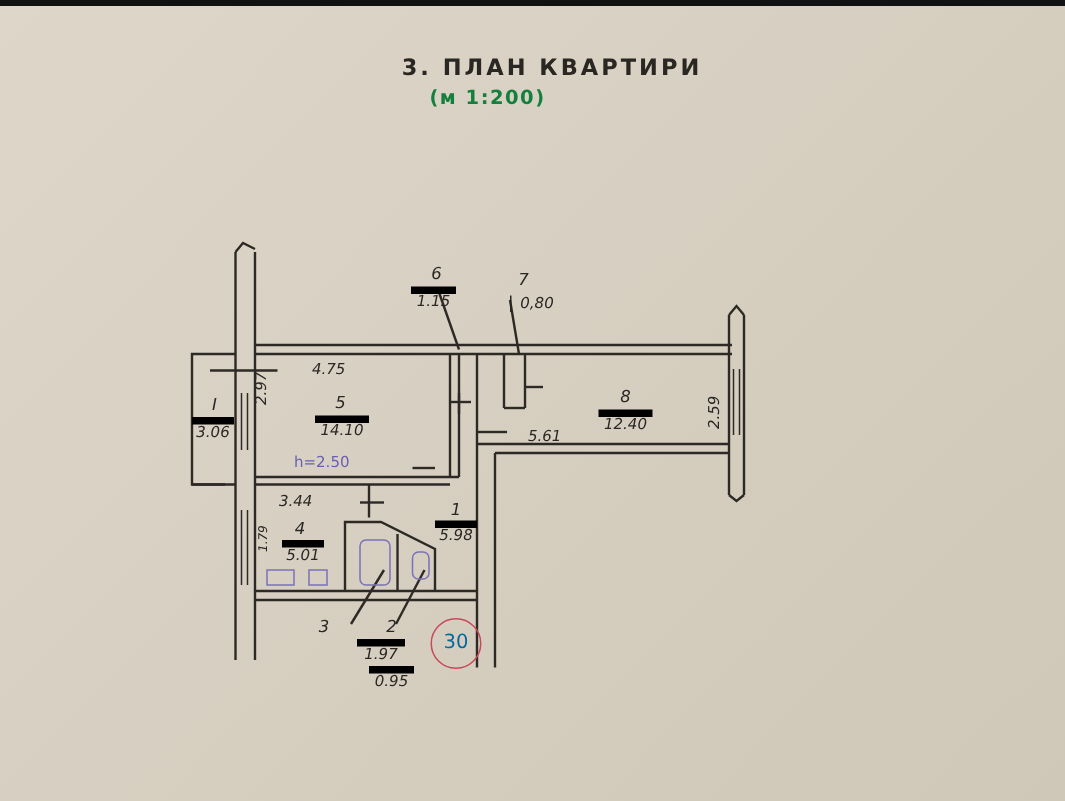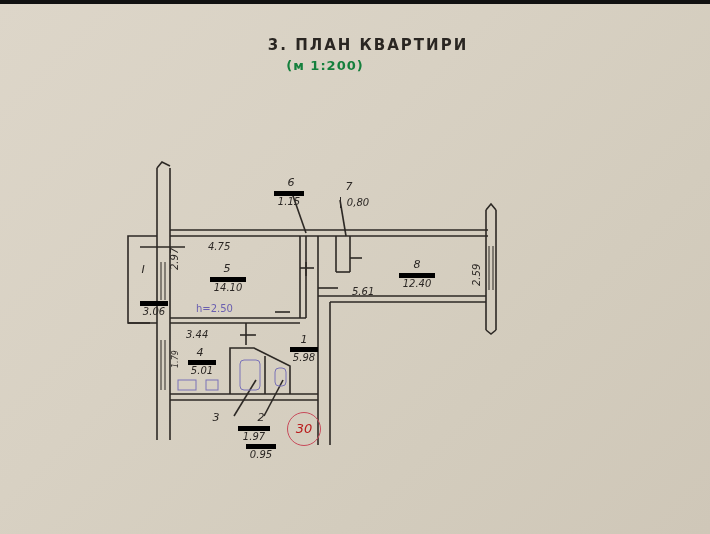--- a/index.html
+++ b/index.html
@@ -15,21 +15,21 @@
   }
   .scale {
     position:absolute; left:0; top:58px; width:650px; text-align:center;
     font-family: "DejaVu Sans", sans-serif; font-weight:bold; font-size:13px; color:#15803d; letter-spacing:1px;
   }
   svg.plan { position:absolute; left:0; top:0; }
   .lbl { position:absolute; font-family:"DejaVu Sans", sans-serif; font-style:italic; font-size:10px; color:#2b2724; line-height:1; white-space:nowrap; }
   .num { position:absolute; font-family:"DejaVu Sans", sans-serif; font-style:italic; font-size:11px; color:#2b2724; line-height:1; text-align:center; }
   .area { position:absolute; font-family:"DejaVu Sans", sans-serif; font-style:italic; font-size:10px; color:#2b2724; line-height:1; text-align:center; border-top:5px solid #000000; padding-top:1px; }
   .height { position:absolute; font-family:"DejaVu Sans", sans-serif; font-size:10px; color:#6a5fb0; }
-  .stamp { position:absolute; left:287px; top:412px; width:32px; height:32px; border:1.5px solid #c84a5a; border-radius:50%; color:#b91c1c; font-size:13px; font-style:italic; text-align:center; line-height:32px; }
+  .stamp { position:absolute; left:287px; top:412px; width:32px; height:32px; border:1.5px solid #c84a5a; border-radius:50%; color:#0369a1; font-size:13px; text-align:center; line-height:32px; }
 </style>
 </head>
 <body>
 
 <div class="topbar"></div>
 <div class="title">3. ПЛАН КВАРТИРИ</div>
 <div class="scale">(м 1:200)</div>
 
 <svg class="plan" width="710" height="534">
   <g stroke="#2d2925" stroke-width="1.6" fill="none">
@@ -109,21 +109,21 @@
 <div class="num" style="left:343px;top:181px;width:12px;">7</div>
 <div class="area" style="left:340px;top:197px;width:30px;border-top:none;border-left:1px solid #2b2724;padding-left:2px;text-align:center;">0,80</div>
 
 <div class="lbl" style="left:208px;top:242px;">4.75</div>
 <div class="num" style="left:219px;top:263px;width:16px;">5</div>
 <div class="area" style="left:210px;top:277px;width:36px;">14.10</div>
 <div class="lbl" style="left:170px;top:270px;transform:rotate(-90deg);transform-origin:left top;">2.97</div>
 <div class="height" style="left:196px;top:303px;">h=2.50</div>
 
 <div class="num" style="left:136px;top:264px;width:14px;">I</div>
-<div class="area" style="left:140px;top:278px;width:28px;margin-top:23px;">3.06</div>
+<div class="area" style="left:128px;top:278px;width:28px;">3.06</div>
 
 <div class="num" style="left:410px;top:259px;width:14px;">8</div>
 <div class="area" style="left:399px;top:273px;width:36px;">12.40</div>
 <div class="lbl" style="left:352px;top:287px;">5.61</div>
 <div class="lbl" style="left:472px;top:286px;transform:rotate(-90deg);transform-origin:left top;">2.59</div>
 
 <div class="lbl" style="left:186px;top:330px;">3.44</div>
 <div class="num" style="left:194px;top:347px;width:12px;">4</div>
 <div class="area" style="left:188px;top:360px;width:28px;">5.01</div>
 <div class="lbl" style="left:172px;top:368px;font-size:8px;transform:rotate(-90deg);transform-origin:left top;">1.79</div>

